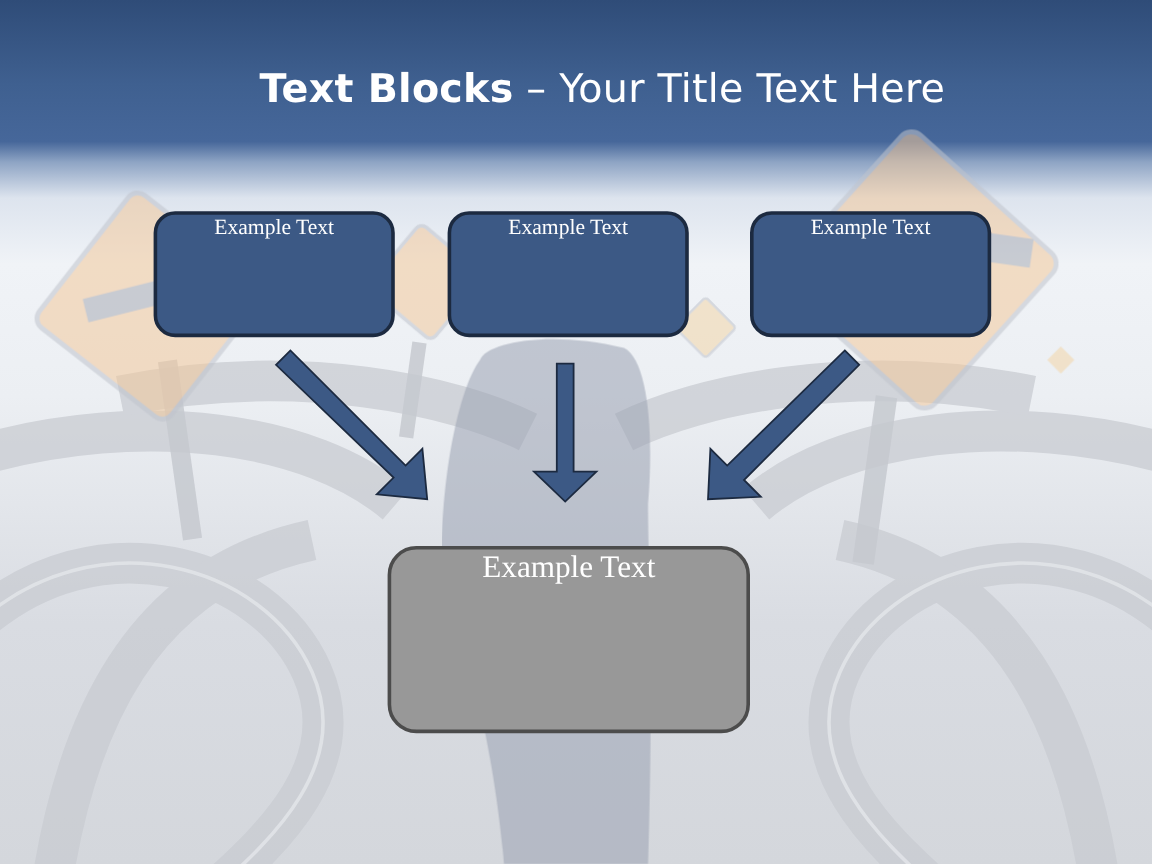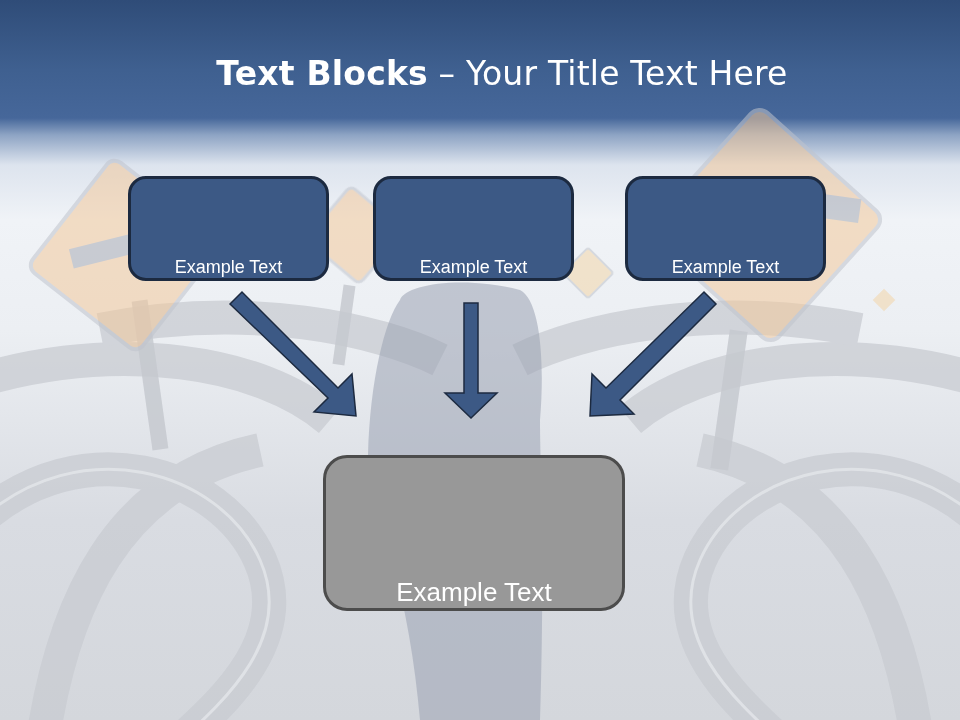--- a/index.html
+++ b/index.html
@@ -17,23 +17,23 @@
     .bg svg { position: absolute; left: 0; top: 0; }
     .title {
       position: absolute; left: 0; right: 0; top: 54px; text-align: center;
       color: #ffffff; font-size: 33px; letter-spacing: 0.2px;
       font-family: "DejaVu Sans", sans-serif;
       padding-left: 44px;
     }
     .title .bold { font-weight: bold; }
     .box {
       position: absolute; box-sizing: border-box;
-      display: flex; align-items: flex-end; justify-content: center;
+      display: flex; align-items: flex-start; justify-content: center;
       color: #ffffff; text-align: center;
-      font-family: Liberation Sans, sans-serif;
+      font-family: Liberation Serif, serif;
     }
     .box.top {
       width: 201px; height: 105px; top: 176px;
       background: #3c5985; border: 3px solid #1c2a40; border-radius: 18px;
       font-size: 18px;
     }
     .box.bottom {
       left: 323px; top: 455px; width: 302px; height: 156px;
       background: #989898; border: 3px solid #4c4c4c; border-radius: 24px;
       font-size: 26px;

